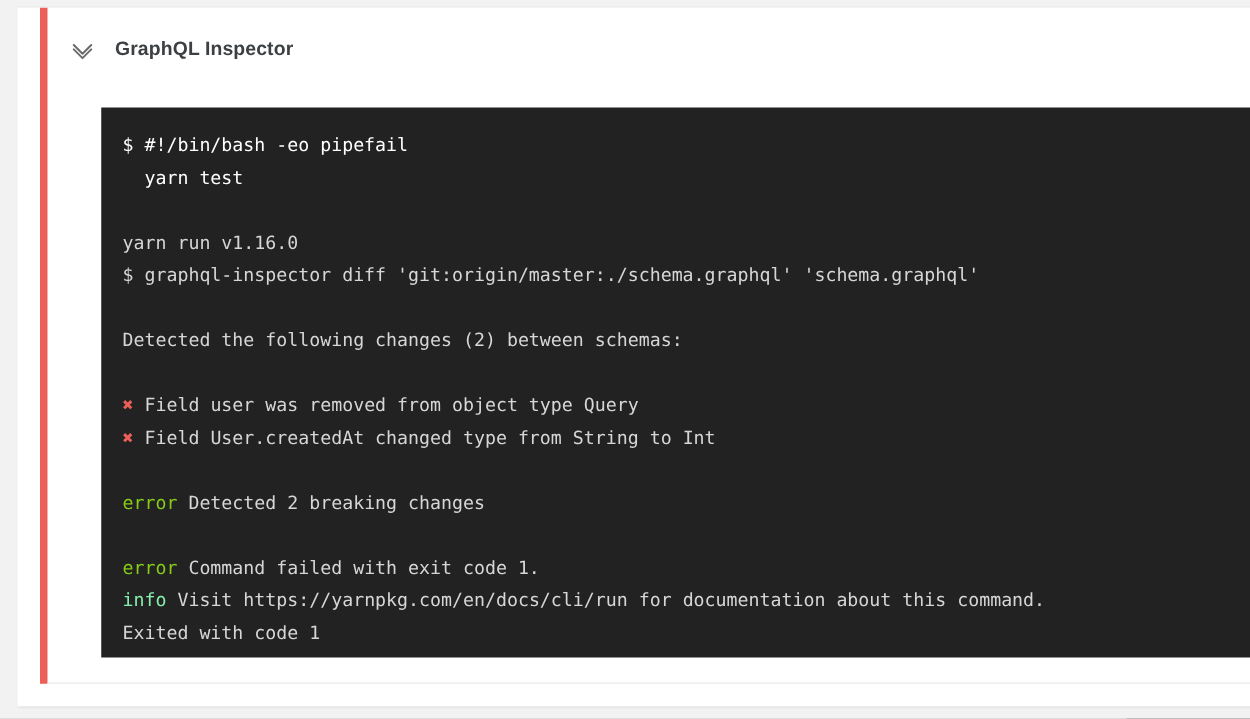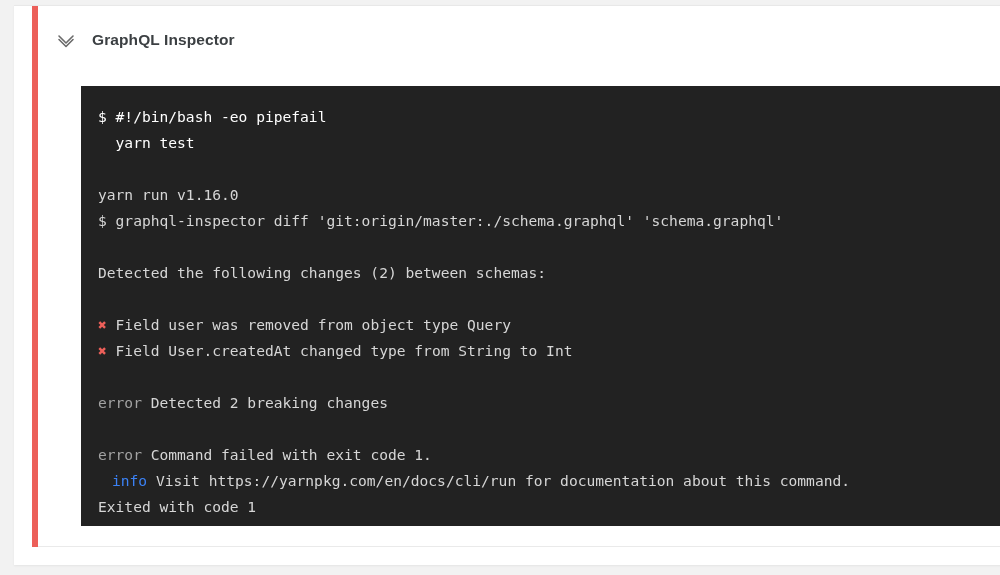--- a/index.html
+++ b/index.html
@@ -92,22 +92,22 @@
     font-size: 14.6px;
     line-height: 26px;
     color: #d6d6d6;
     white-space: pre;
   }
 
   .log .line { white-space: pre; min-height: 26px; }
   .log .blank { height: 26px; }
 
   .cmd        { color: #ffffff; font-weight: normal; }
-  .tok-error  { color: #a3a3a3; }
-  .tok-info   { color: #3b82f6; margin-left: 14px; }
+  .tok-error  { color: #84cc16; }
+  .tok-info   { color: #86efac; }
   .tok-cross  { color: #ec5f59; font-weight: bold; }
 
   
   .step-separator {
     position: absolute;
     left: 24px;
     top: 540px;
     width: 976px;
     height: 1px;
     background: #eaeaea;

